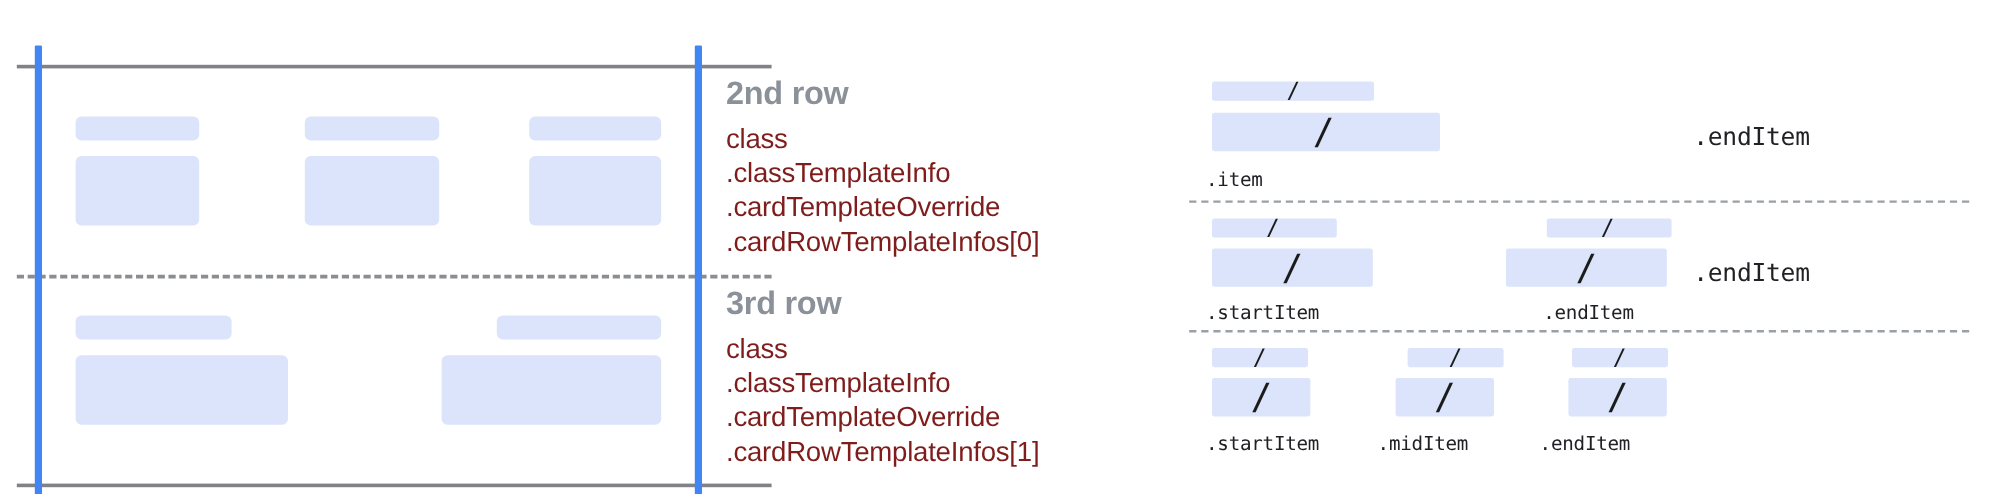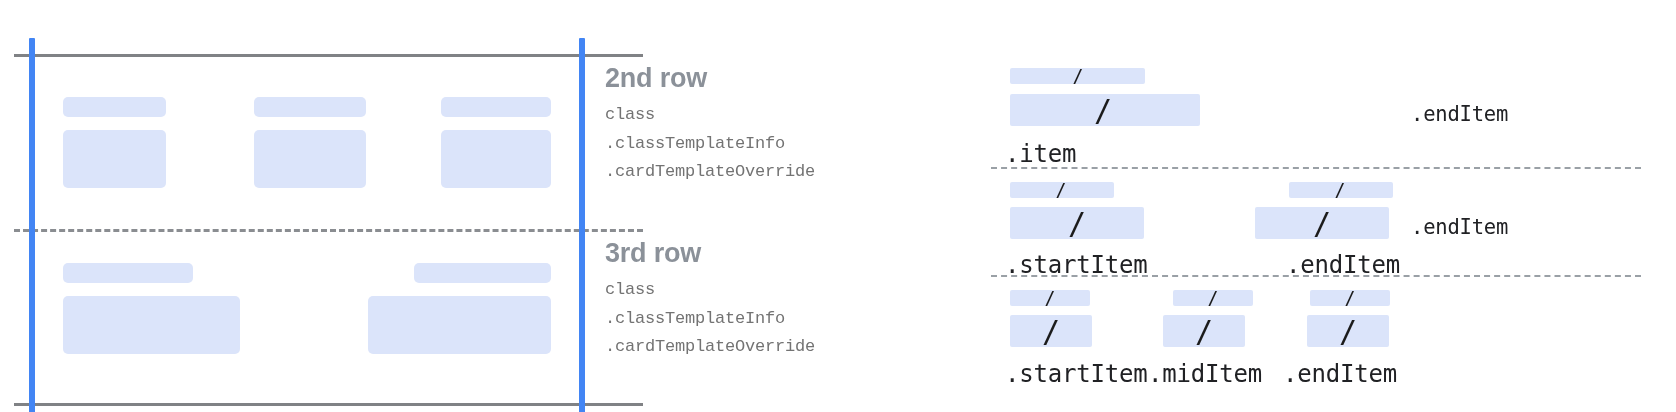--- a/index.html
+++ b/index.html
@@ -25,23 +25,23 @@
   .rowtitle{
     font-family:"Liberation Sans",sans-serif;
     font-weight:bold;
     font-size:27px;
     color:#8b9199;
     letter-spacing:-0.2px;
     line-height:30px;
     white-space:pre;
   }
   .codeline{
-    font-family:Liberation Mono, monospace;
-    font-size:17px;
-    color:#737373;
+    font-family:Liberation Sans, sans-serif;
+    font-size:23px;
+    color:#7f1d1d;
     line-height:28.5px;
     white-space:pre;
     letter-spacing:-0.2px;
   }
 
   
   .divider-dotted{
     position:absolute;height:0;
     border-top:2px dashed #9aa0a6;
   }
@@ -55,21 +55,21 @@
   .slash{
     position:absolute;
     font-family:"DejaVu Sans Mono","Liberation Mono",monospace;
     color:#1b1b1b;
     line-height:1;
     white-space:pre;
   }
   .caption{
     position:absolute;
     font-family:"DejaVu Sans Mono","Liberation Mono",monospace;
-    font-size:24px;
+    font-size:16px;
     color:#202124;
     white-space:pre;
     letter-spacing:-0.2px;
   }
   .grouplabel{
     position:absolute;
     font-family:"DejaVu Sans Mono","Liberation Mono",monospace;
     font-size:20.5px;
     color:#202124;
     white-space:pre;
@@ -105,28 +105,30 @@
 
   <div class="ph" style="left:414px;top:231px;width:137px;height:20px;"></div>
   <div class="ph" style="left:368px;top:264px;width:183px;height:58px;"></div>
 
   <div class="txtcol" style="left:605px;top:31px;">
     <div class="rowtitle">2nd row</div>
     <div style="height:8px;"></div>
     <div class="codeline">class</div>
     <div class="codeline">.classTemplateInfo</div>
     <div class="codeline">.cardTemplateOverride</div>
+    <div class="codeline">.cardRowTemplateInfos[0]</div>
   </div>
 
   <div class="txtcol" style="left:605px;top:206px;">
     <div class="rowtitle">3rd row</div>
     <div style="height:8px;"></div>
     <div class="codeline">class</div>
     <div class="codeline">.classTemplateInfo</div>
     <div class="codeline">.cardTemplateOverride</div>
+    <div class="codeline">.cardRowTemplateInfos[1]</div>
   </div>
 
   <div class="bar small" style="left:1010px;top:36px;width:135px;height:16px;">
     <span class="slash" style="left:62px;top:-1px;font-size:19px;">/</span>
   </div>
   <div class="bar" style="left:1010px;top:62px;width:190px;height:32px;">
     <span class="slash" style="left:84px;top:2px;font-size:30px;">/</span>
   </div>
   <div class="caption" style="left:1005px;top:108px;">.item</div>
   <div class="grouplabel" style="left:1411px;top:70px;">.endItem</div>

